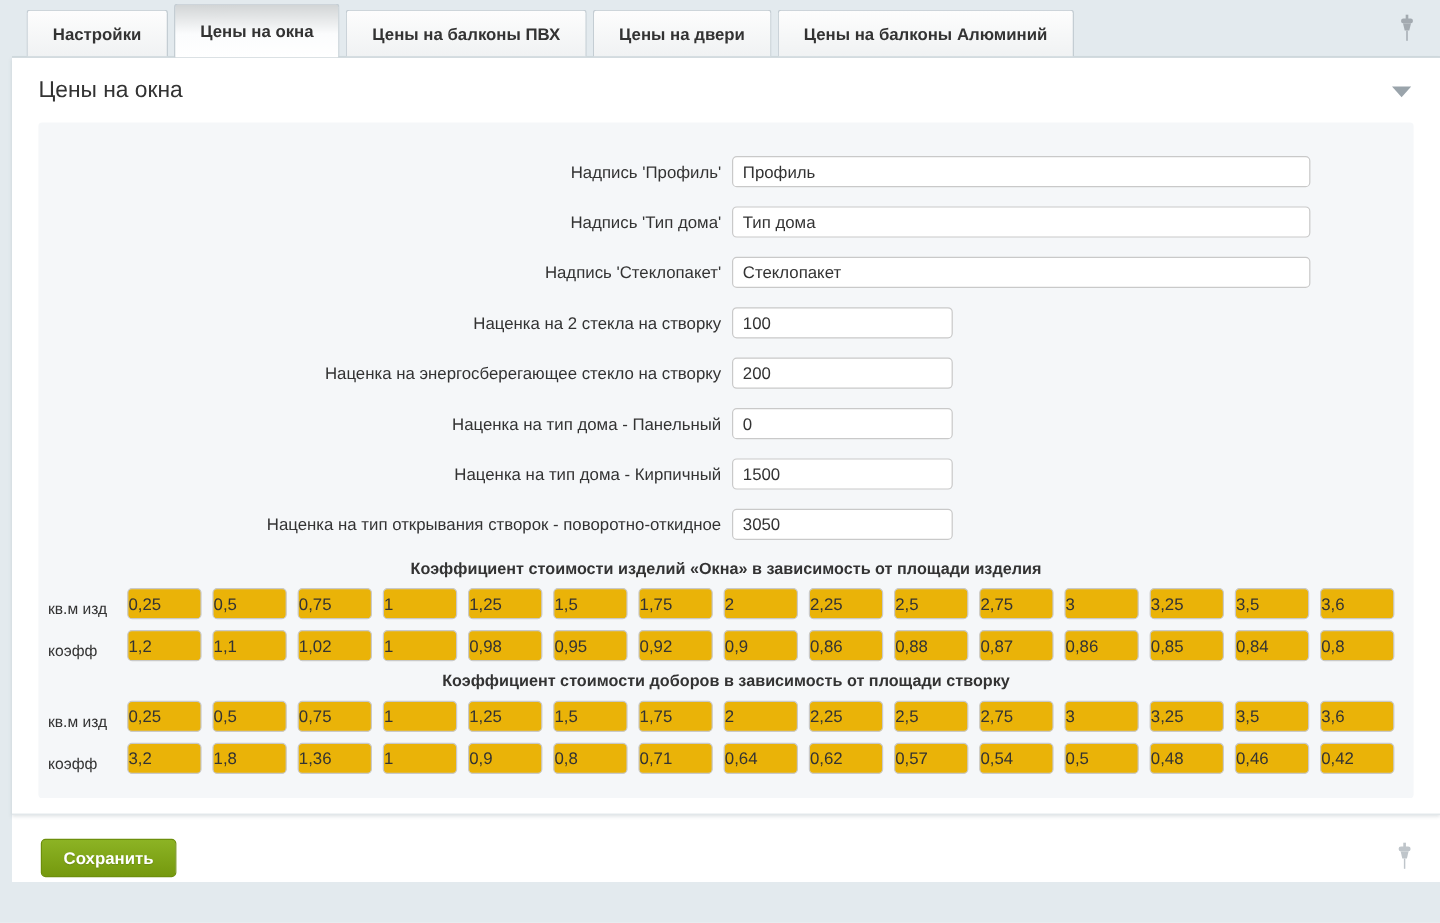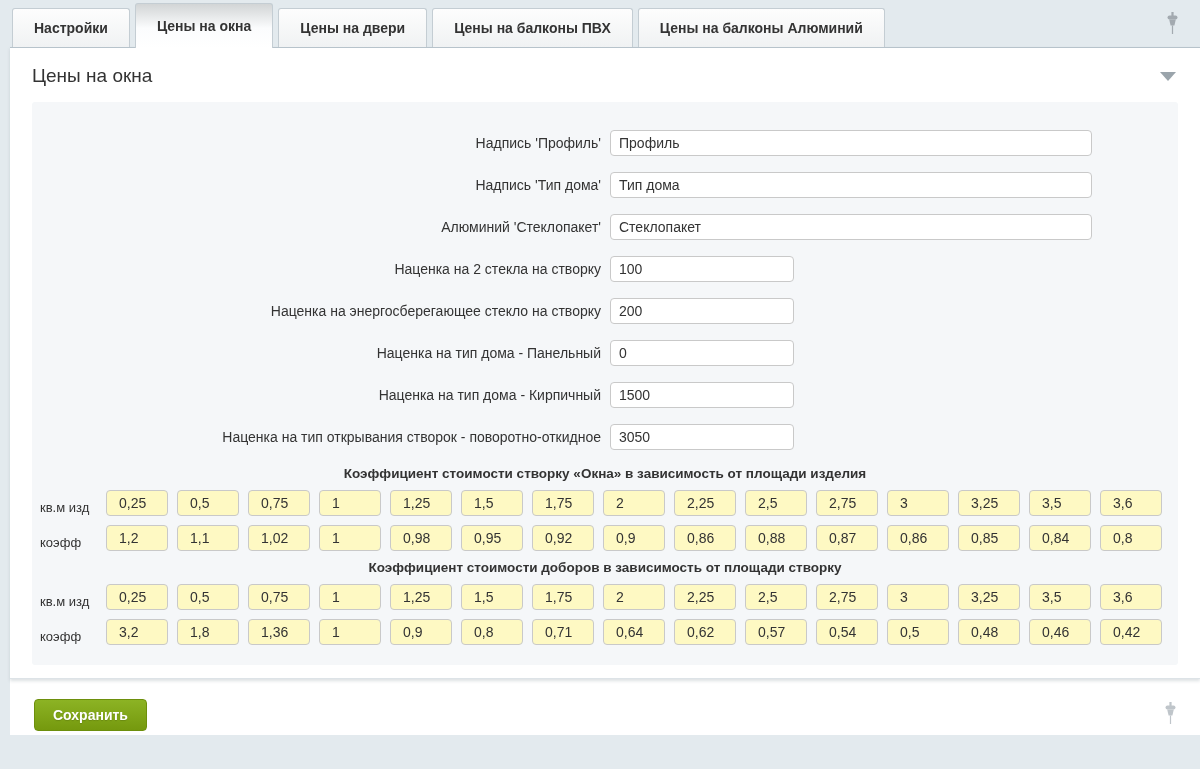--- a/index.html
+++ b/index.html
@@ -8,21 +8,21 @@
     width: 1200px; height: 769px;
     background: #e3eaee;
     font-family: "Liberation Sans", sans-serif;
     color: #333;
     overflow: hidden;
   }
 
   
   .tabbar {
     display: flex; align-items: flex-end; gap: 5px;
-    padding-left: 12px; height: 47px; position: relative; z-index: 3;
+    padding-left: 22px; height: 47px; position: relative; z-index: 3;
   }
   .tab {
     background: linear-gradient(#fdfdfd, #f0f2f3);
     border: 1px solid #c4cdd3; border-bottom: none;
     border-radius: 3px 3px 0 0;
     padding: 0 21px; height: 39px;
     display: flex; align-items: center;
     font-size: 14px; font-weight: bold; color: #333;
     cursor: pointer; white-space: nowrap;
   }
@@ -72,21 +72,21 @@
 
   .section-title {
     text-align: center; font-weight: bold; font-size: 13.5px;
     color: #333; margin: 3px 0 9px 0;
   }
   .grid-row { display: flex; align-items: flex-end; margin-bottom: 9px; padding-left: 8px; }
   .grid-label { width: 66px; font-size: 13px; line-height: 1.2; color: #333; }
   .cells { display: flex; gap: 9px; }
   .cell-input {
     width: 62px; height: 26px; border: 1px solid #c9c9c9; border-radius: 4px;
-    padding: 2px 12px; font-size: 14px; color: #333; background: #fef9c3;
+    padding: 2px 0; font-size: 14px; color: #333; background: #eab308;
     font-family: inherit; outline: none;
   }
 
   
   .footer {
     margin-left: 10px; background: #fff;
     display: flex; justify-content: space-between; align-items: center;
     padding: 15px 22px 0 24px; height: 56px;
   }
   .save-button {
@@ -97,22 +97,22 @@
     text-shadow: 0 1px 1px rgba(0,0,0,0.15);
   }
   .pin-bottom { background: none; border: none; padding: 0; cursor: pointer; }
 </style>
 </head>
 <body>
 
 <div class="tabbar">
   <div class="tab">Настройки</div>
   <div class="tab active">Цены на окна</div>
+  <div class="tab">Цены на балконы ПВХ</div>
   <div class="tab">Цены на двери</div>
-  <div class="tab">Цены на балконы ПВХ</div>
   <div class="tab">Цены на балконы Алюминий</div>
 
   <button class="pin-top" title="">
     <svg width="15" height="23" viewBox="0 0 15 23">
       <rect x="6.4" y="0" width="2.2" height="4" fill="#a3aab0"></rect>
       <rect x="2.5" y="3.5" width="10" height="4" rx="2" fill="#a3aab0"></rect>
       <polygon points="4.2,7.5 10.8,7.5 9.4,13.5 5.6,13.5" fill="#a3aab0"></polygon>
       <rect x="6.9" y="13.5" width="1.2" height="8.5" fill="#a3aab0"></rect>
     </svg>
   </button>
@@ -128,21 +128,21 @@
 
     <div class="form-row">
       <div class="form-label">Надпись 'Профиль'</div>
       <input class="text wide" type="text" value="Профиль" style="">
     </div>
     <div class="form-row">
       <div class="form-label">Надпись 'Тип дома'</div>
       <input class="text wide" type="text" value="Тип дома" style="">
     </div>
     <div class="form-row">
-      <div class="form-label">Алюминий 'Стеклопакет'</div>
+      <div class="form-label">Надпись 'Стеклопакет'</div>
       <input class="text wide" type="text" value="Стеклопакет" style="">
     </div>
     <div class="form-row">
       <div class="form-label">Наценка на 2 стекла на створку</div>
       <input class="text narrow" type="text" value="100" style="">
     </div>
     <div class="form-row">
       <div class="form-label">Наценка на энергосберегающее стекло на створку</div>
       <input class="text narrow" type="text" value="200" style="">
     </div>
@@ -152,21 +152,21 @@
     </div>
     <div class="form-row">
       <div class="form-label">Наценка на тип дома - Кирпичный</div>
       <input class="text narrow" type="text" value="1500" style="">
     </div>
     <div class="form-row">
       <div class="form-label">Наценка на тип открывания створок - поворотно-откидное</div>
       <input class="text narrow" type="text" value="3050" style="">
     </div>
 
-    <div class="section-title">Коэффициент стоимости створку «Окна» в зависимость от площади изделия</div>
+    <div class="section-title">Коэффициент стоимости изделий «Окна» в зависимость от площади изделия</div>
     <div class="grid-row">
       <div class="grid-label">кв.м изд</div>
       <div class="cells">
           <input type="text" class="cell-input" value="0,25" style="">
           <input type="text" class="cell-input" value="0,5" style="">
           <input type="text" class="cell-input" value="0,75" style="">
           <input type="text" class="cell-input" value="1" style="">
           <input type="text" class="cell-input" value="1,25" style="">
           <input type="text" class="cell-input" value="1,5" style="">
           <input type="text" class="cell-input" value="1,75" style="">

